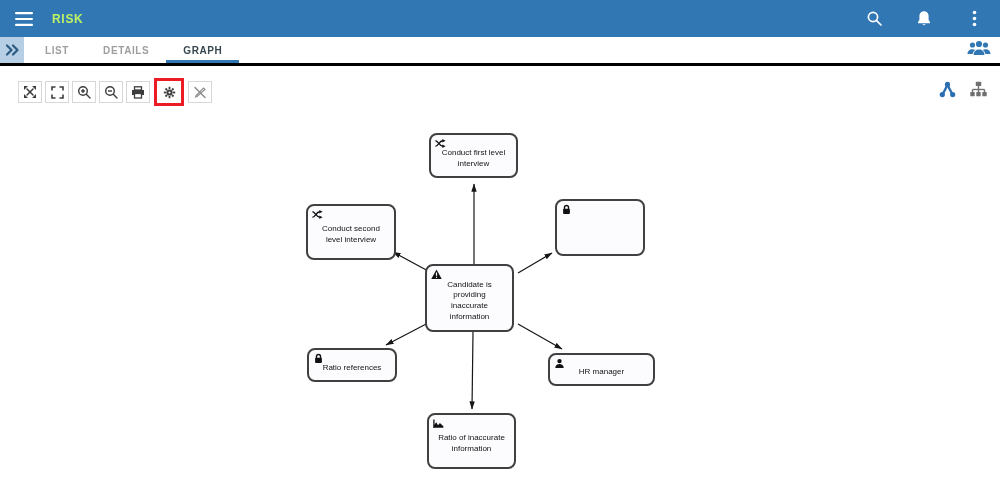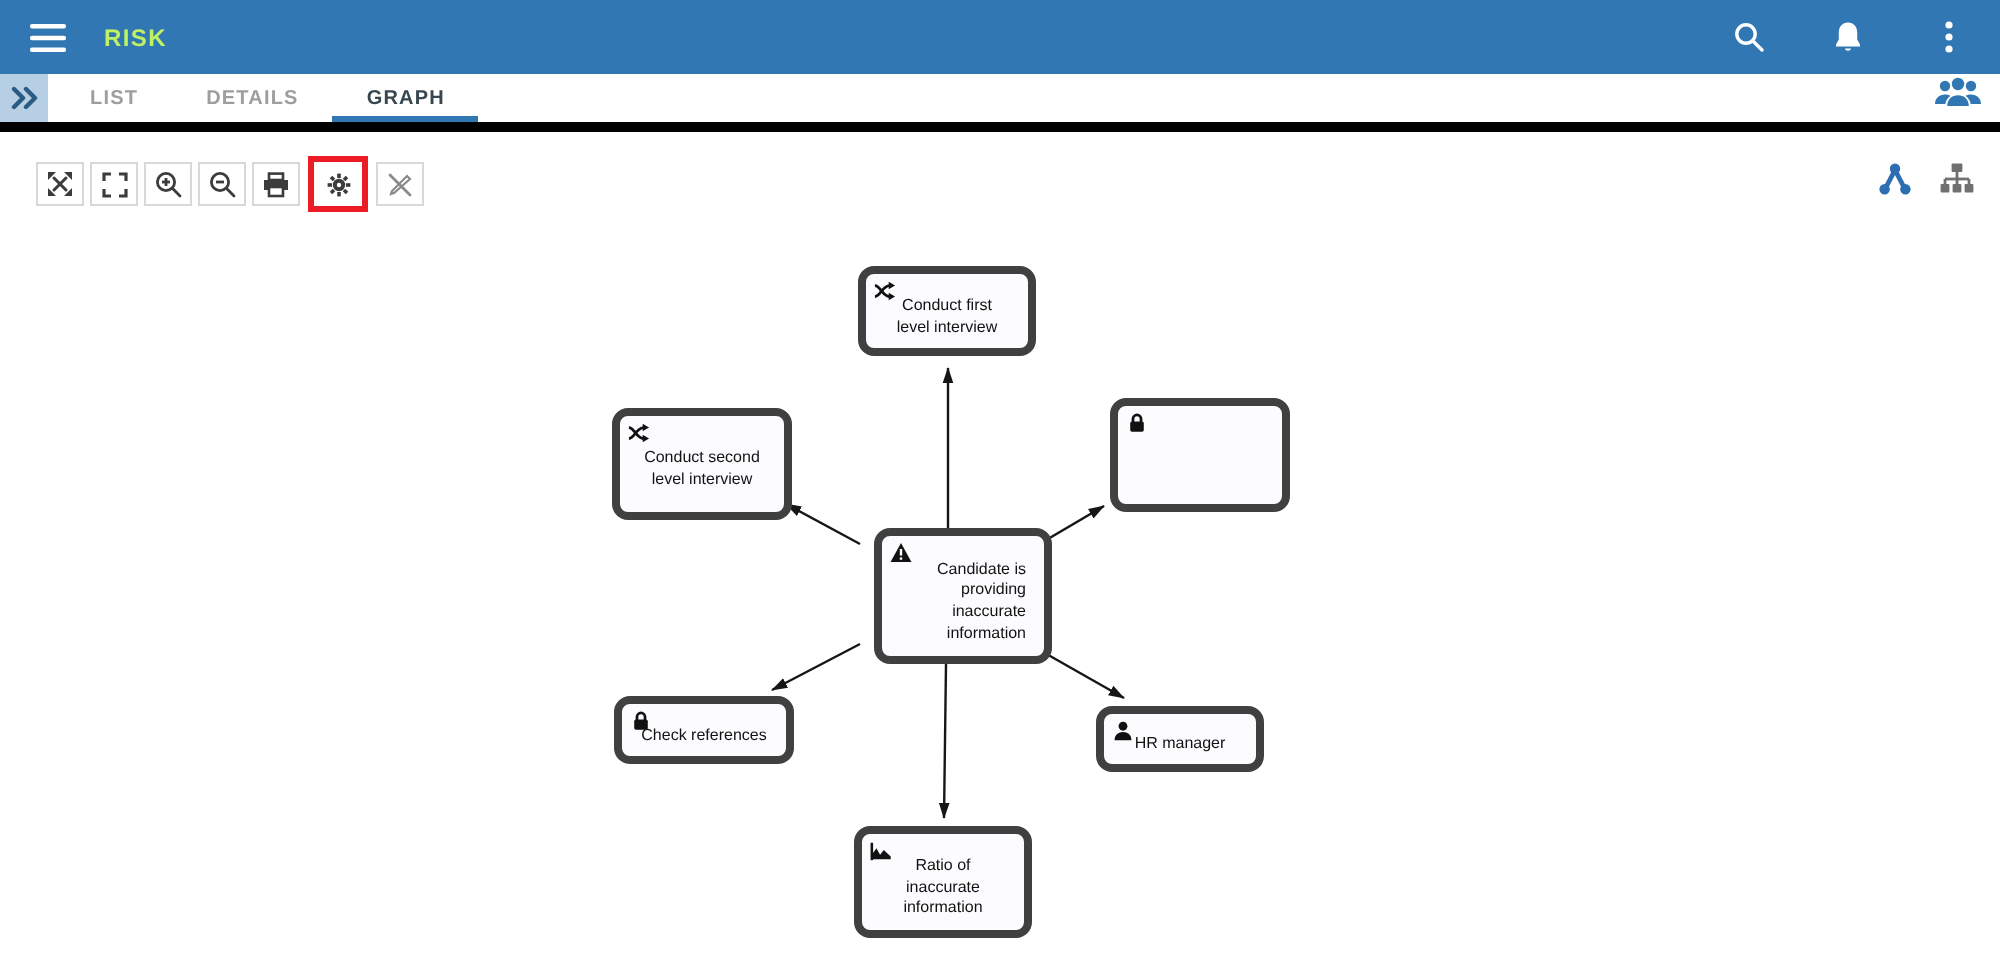--- a/index.html
+++ b/index.html
@@ -15,21 +15,21 @@
     background:#3177b4; display:flex; align-items:center; color:#bef264;
   }
   .topbar .menu-btn { margin-left:14px; width:20px; height:20px; display:flex; align-items:center; justify-content:center; cursor:pointer; }
   .topbar .app-title { margin-left:18px; font-size:12px; font-weight:bold; letter-spacing:.7px; }
   .topbar-right { margin-left:auto; display:flex; align-items:center; gap:30px; margin-right:16px; }
   .topbar-right .icon-btn { width:20px; height:20px; display:flex; align-items:center; justify-content:center; cursor:pointer; }
 
   
   .tabbar {
     position:absolute; top:37px; left:0; width:1000px; height:29px;
-    background:#fff; border-bottom:5px solid #000000; display:flex; align-items:stretch;
+    background:#fff; border-bottom:3px solid #000000; display:flex; align-items:stretch;
   }
   .expand-btn {
     width:24px; background:#b7cfe4; display:flex; align-items:center; justify-content:center; cursor:pointer;
   }
   .tabs { display:flex; margin-left:4px; }
   .tab {
     padding:0 17px; display:flex; align-items:center; font-size:10px; font-weight:bold;
     letter-spacing:.6px; color:#9e9e9e; cursor:pointer; border-bottom:3px solid transparent; padding-top:3px;
   }
   .tab.active { color:#37474f; border-bottom-color:#3177b4; }
@@ -41,33 +41,33 @@
     width:24px; height:22px; background:#fff; border:1px solid #d8d8d8;
     display:flex; align-items:center; justify-content:center; padding:0; cursor:pointer;
   }
   .hl-box { border:3px solid #ed1c24; display:flex; margin:0 1px; }
   .layout-toggles { position:absolute; top:80px; right:12px; display:flex; align-items:center; gap:11px; z-index:3; }
   .layout-toggles .icon-btn { width:20px; height:18px; display:flex; align-items:center; justify-content:center; cursor:pointer; }
 
   
   .edges-svg { position:absolute; top:0; left:0; width:1000px; height:485px; z-index:1; pointer-events:none; }
   .node {
-    position:absolute; z-index:2; background:#fcfcff; border:4px solid #404040; border-radius:8px;
+    position:absolute; z-index:2; background:#fcfcff; border:2px solid #404040; border-radius:8px;
     display:flex; align-items:center; justify-content:center; text-align:center;
     font-size:8px; color:#121212; line-height:1.32; cursor:pointer;
   }
   .node .nicon { position:absolute; top:3px; left:4px; width:11px; height:11px; }
   .node .nlabel { padding:8px 9px 2px; }
 
   .node-first-level   { left:429px; top:133px; width:89px; height:45px; }
   .node-second-level  { left:306px; top:204px; width:90px; height:56px; }
   .node-background    { left:555px; top:199px; width:90px; height:57px; }
-  .node-center        { left:437px; top:264px; width:89px; height:68px;text-align:right; }
+  .node-center        { left:425px; top:264px; width:89px; height:68px; }
   .node-references    { left:307px; top:348px; width:90px; height:34px; }
-  .node-hr            { left:548px; top:353px; width:84px; height:33px; }
+  .node-hr            { left:548px; top:353px; width:107px; height:33px; }
   .node-ratio         { left:427px; top:413px; width:89px; height:56px; }
 </style>
 </head>
 <body>
 
 <header class="topbar">
   <div class="menu-btn">
     <svg width="18" height="14" viewBox="0 0 18 14">
         <g fill="#ffffff">
           <rect x="0" y="0" width="18" height="2.2" rx="1"></rect>
@@ -282,21 +282,21 @@
       <rect x="5.35" y="8.4" width="1.3" height="1.3" fill="#fff"></rect>
     </svg>
   <div class="nlabel">Candidate is providing inaccurate information</div>
 </div>
 
 <div class="node node-references">
   <svg class="nicon" viewBox="0 0 12 12">
       <path d="M3.8 5.5 V3.8 a2.2 2.2 0 0 1 4.4 0 V5.5" fill="none" stroke="#111" stroke-width="1.5"></path>
       <rect x="2.3" y="5.2" width="7.4" height="5.6" rx="1" fill="#111"></rect>
     </svg>
-  <div class="nlabel">Check references</div>
+  <div class="nlabel">Ratio references</div>
 </div>
 
 <div class="node node-hr">
   <svg class="nicon" viewBox="0 0 12 12">
       <circle cx="6" cy="3.4" r="2.4" fill="#111"></circle>
       <path d="M1.4 11 c0-2.9 2.1-4.4 4.6-4.4 s4.6 1.5 4.6 4.4 z" fill="#111"></path>
     </svg>
   <div class="nlabel">HR manager</div>
 </div>
 

